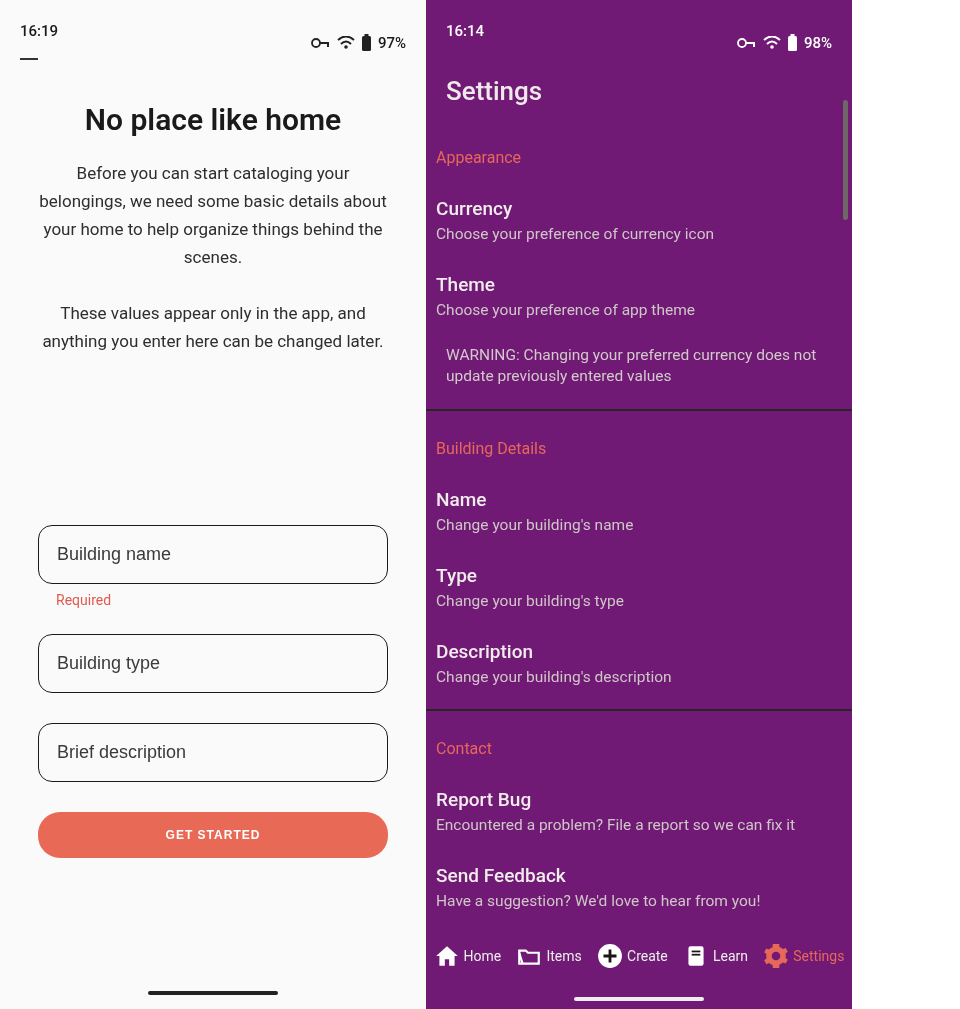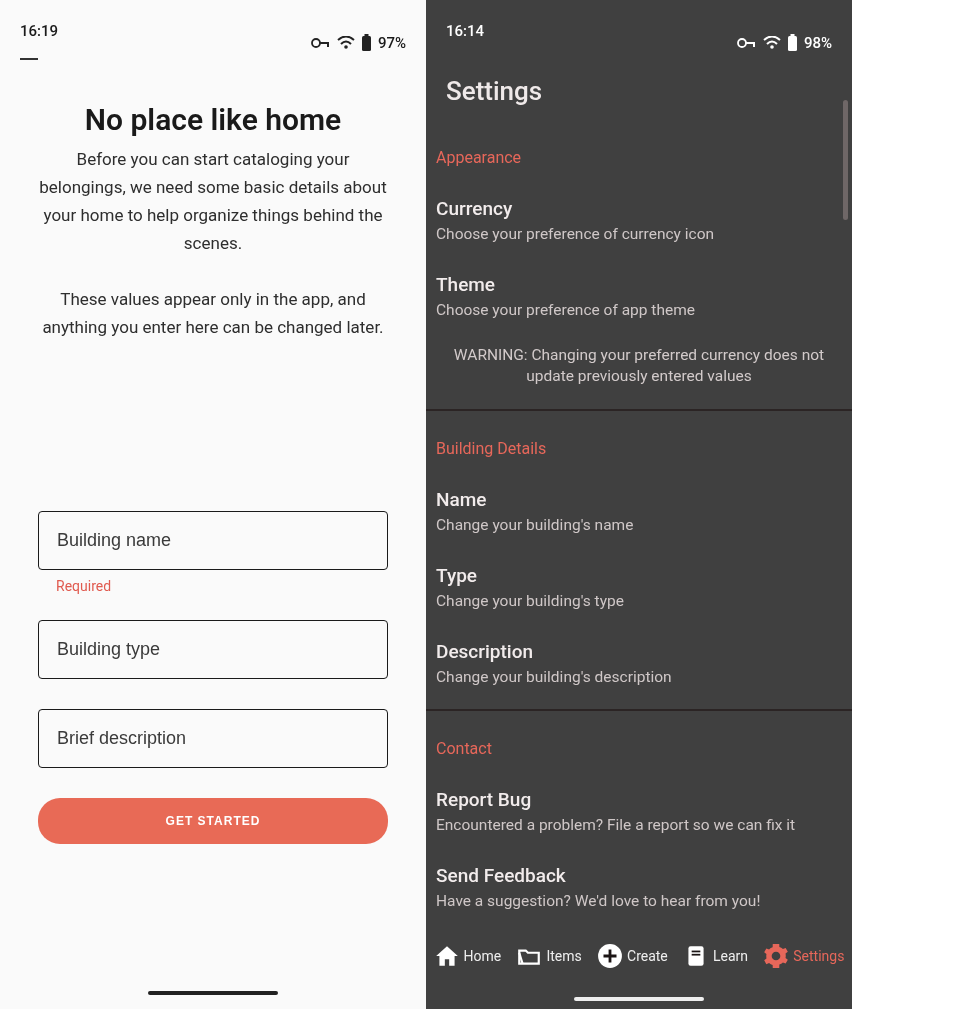--- a/index.html
+++ b/index.html
@@ -5,40 +5,40 @@
   * { box-sizing: border-box; margin: 0; padding: 0; }
   body {
     font-family: -apple-system, BlinkMacSystemFont, "Segoe UI", Roboto, Arial, sans-serif;
     width: 960px;
     height: 1009px;
     display: flex;
     overflow: hidden;
   }
   .pane { width: 426px; height: 1009px; position: relative; }
   .pane-left { background: #fafafa; color: #1a1a1a; }
-  .pane-right { background: #404040; color: #efe9e9; }
+  .pane-right { background: #701a75; color: #efe9e9; }
 
   
   .statusbar {
     display: flex; justify-content: space-between; align-items: center;
     padding: 10px 20px 4px 20px; font-size: 15px; font-weight: 500;
   }
   .pane-right .statusbar { color: #fff; }
   .status-right { display:flex; align-items:center; gap:6px;margin-top:24px; }
   .status-right svg { display:block; }
 
   
   .burger { margin: 2px 0 0 20px; width: 18px; height: 2px; background:#333; }
   .left-content { padding: 42px 36px 0 36px; text-align:center; }
-  .left-title { font-size: 30px; font-weight: 600; margin-bottom: 8px; }
+  .left-title { font-size: 30px; font-weight: 600; margin-bottom: 22px; }
   .left-para { font-size: 17px; line-height: 1.65; color:#2e2e2e; margin-bottom: 28px; }
 
   .form { padding: 0 38px; margin-top: 170px; }
   .field {
-    border: 1.5px solid #1a1a1a; border-radius: 4px;
+    border: 1.5px solid #1a1a1a; border-radius: 14px;
     padding: 18px 18px; margin-bottom: 30px; cursor:text;
   }
   .field input {
     border:none; outline:none; background:transparent; width:100%;
     font-size:18px; color:#222;
   }
   .field input::placeholder { color:#3a3a3a; }
   .req-note { color:#e05a4f; font-size:14px; margin:-22px 0 26px 18px; text-align:left; }
 
   .get-started {
@@ -54,21 +54,21 @@
   }
 
   
   .right-scroll { padding: 0 0 0 0; height: calc(100% - 120px); overflow:hidden; }
   .settings-title { font-size: 26px; font-weight:500; padding: 20px 20px 14px 20px; }
   .section { padding: 28px 20px 4px 10px; }
   .section-head { color:#e7675a; font-size:16px; font-weight:400; margin-bottom: 20px; }
   .row { padding: 10px 0 18px 0; cursor:pointer; }
   .row-title { font-size:19px; font-weight:500; color:#f2ecec; margin-bottom:4px; }
   .row-sub { font-size:15.5px; color:#cfc7c7; line-height:1.35; }
-  .warning { font-size:15.5px; color:#d2caca; padding: 2px 20px 22px 20px; line-height:1.35;text-align:center; }
+  .warning { font-size:15.5px; color:#d2caca; padding: 2px 20px 22px 20px; line-height:1.35; }
   .divider { height:2px; background:#2b2424; }
 
   .scroll-ind { position:absolute; right:4px; top:100px; width:5px; height:120px; background:#6f6767; border-radius:3px; }
 
   
   .bottomnav {
     position:absolute; bottom:0; left:0; right:0; height:90px;
     display:flex; justify-content:space-around; align-items:center;
     padding-bottom:16px;
   }

